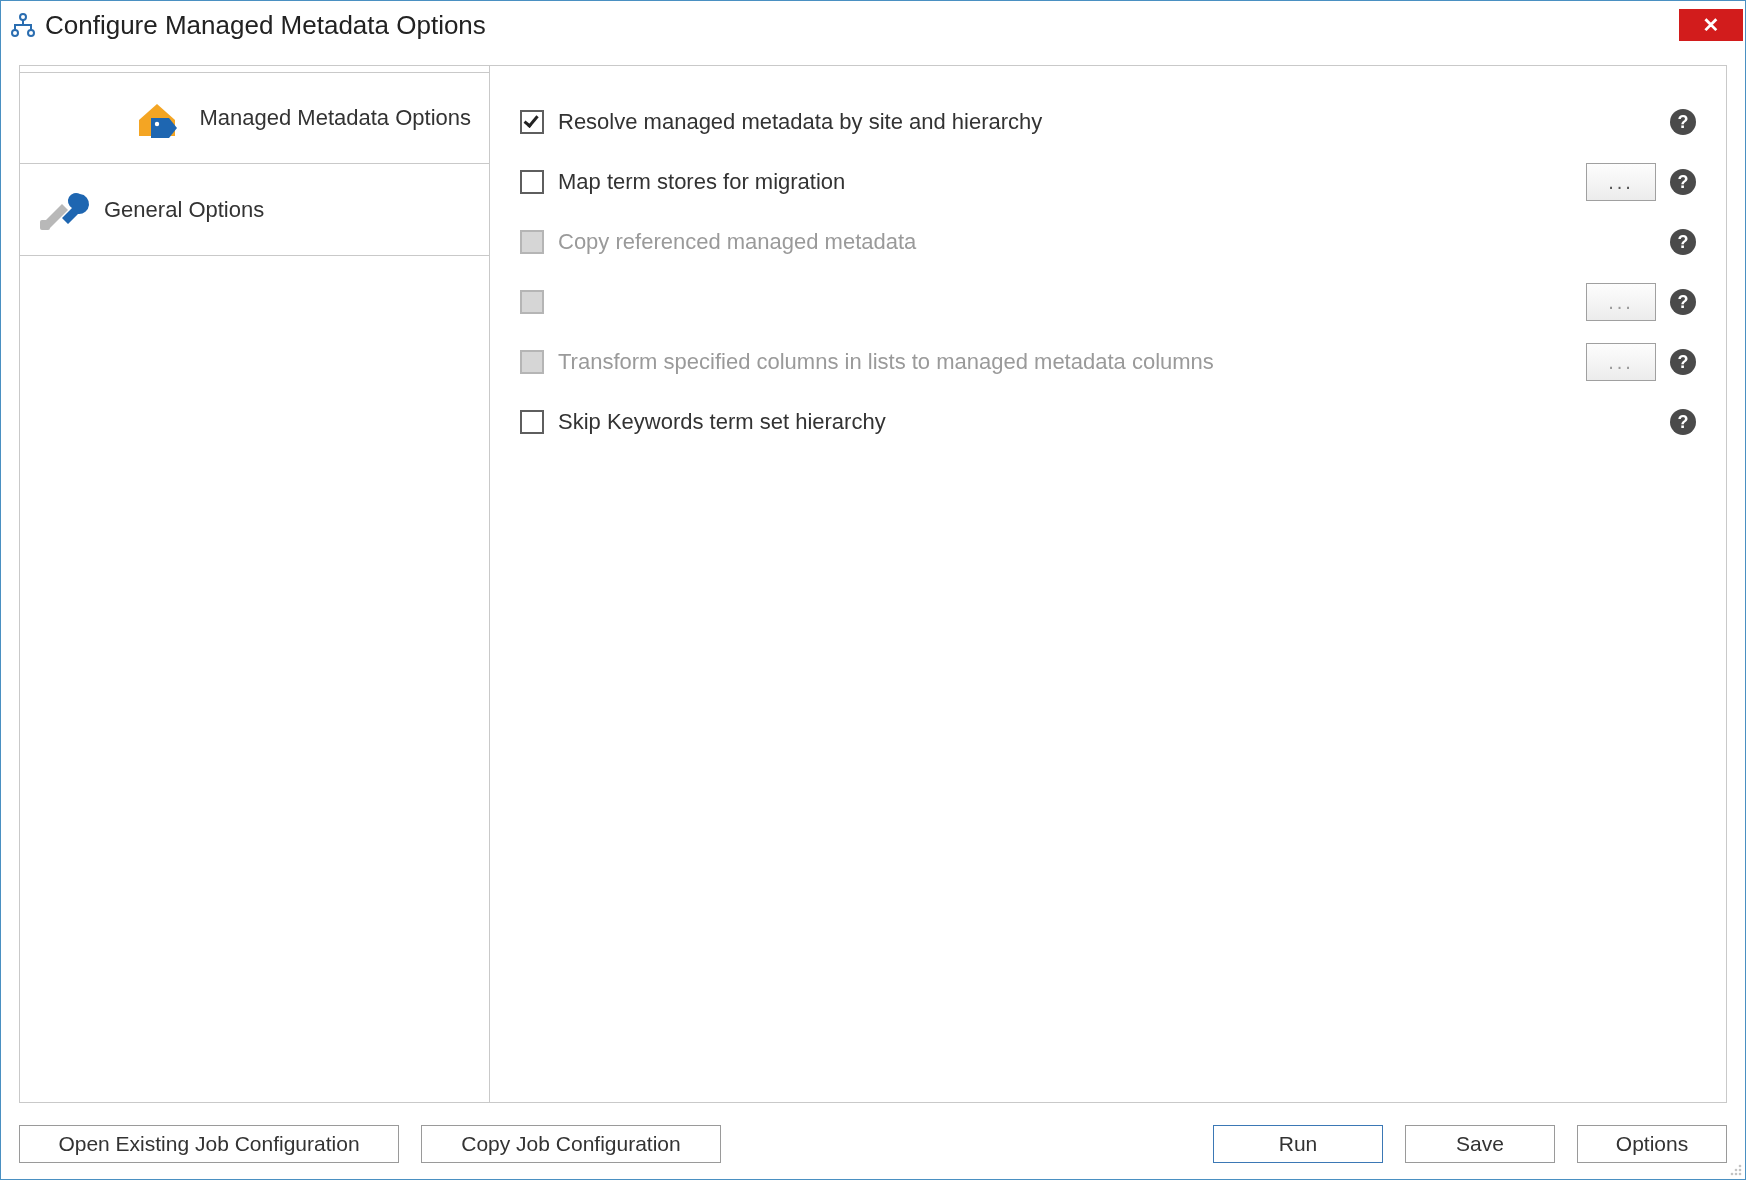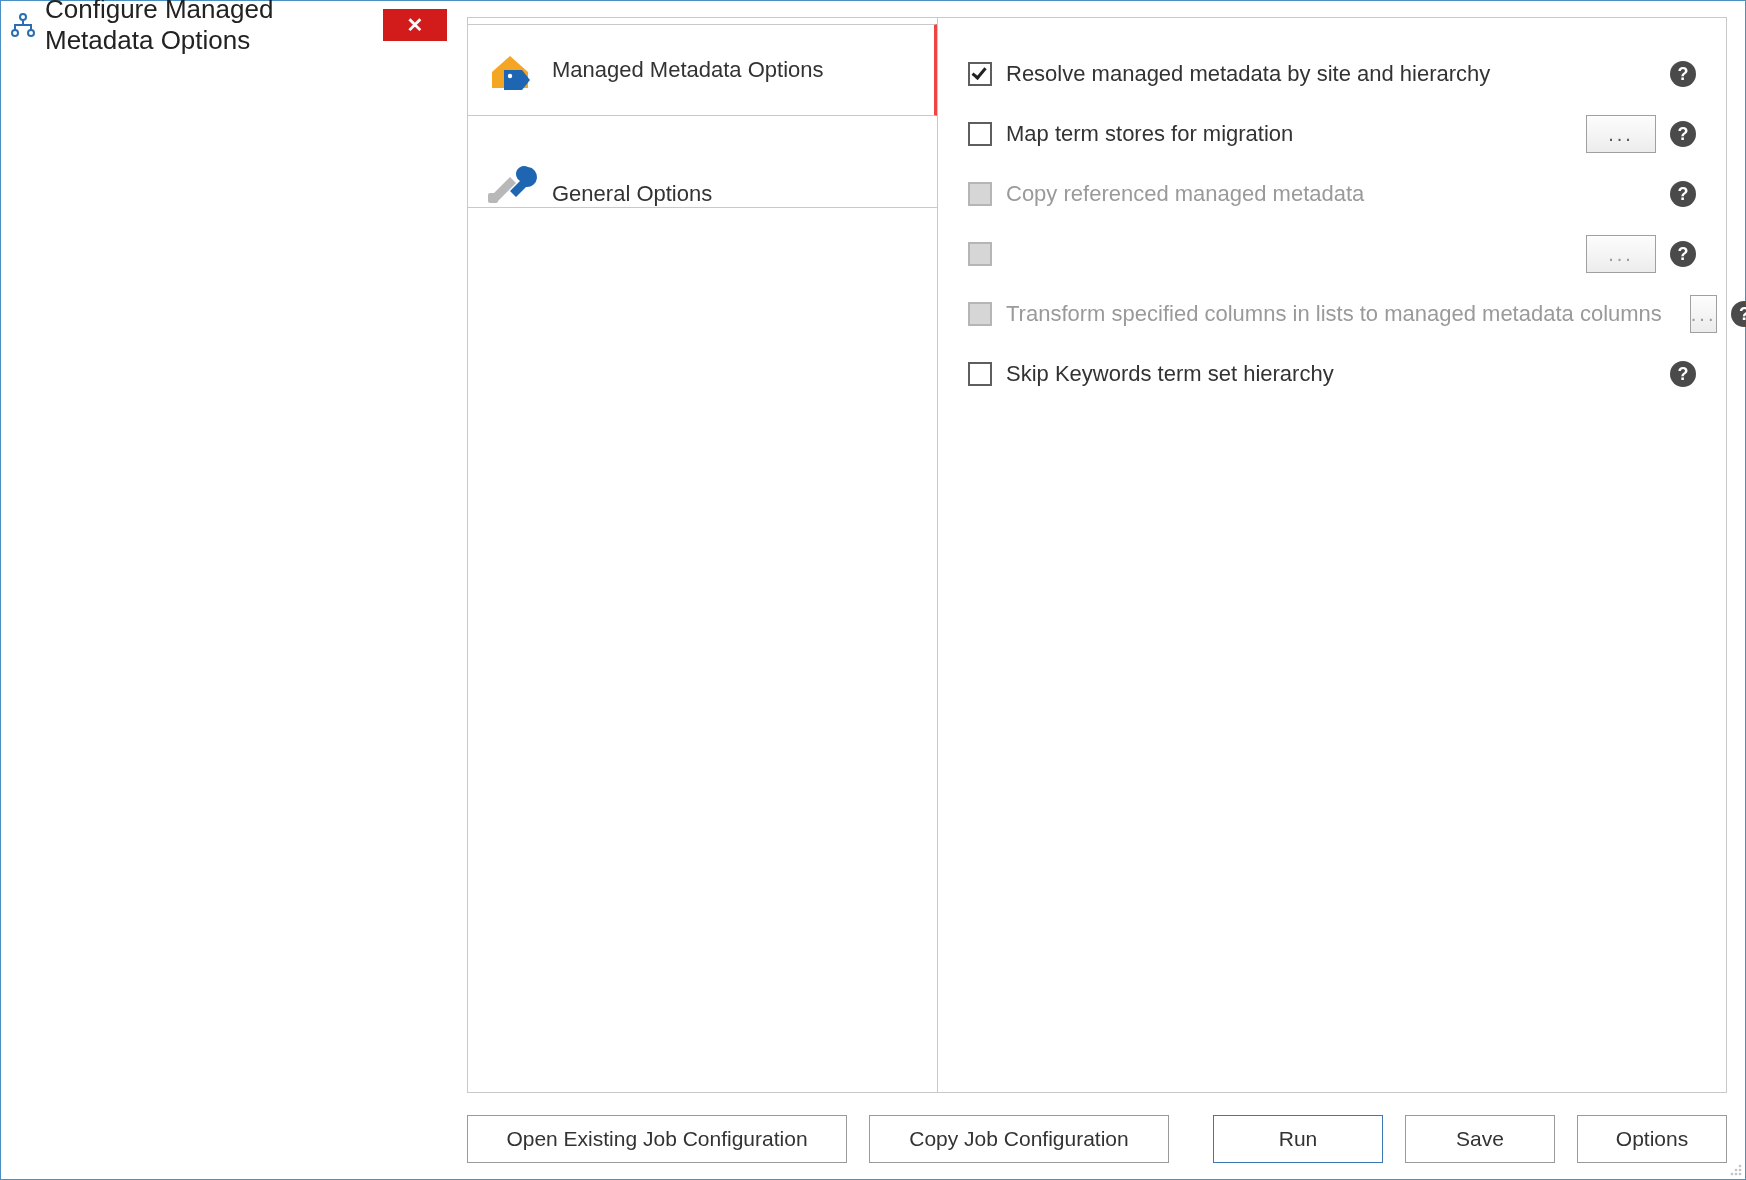--- a/index.html
+++ b/index.html
@@ -13,20 +13,21 @@
     background: #fff;
     box-sizing: border-box;
   }
   *, *::before, *::after { box-sizing: inherit; }
 
   .window {
     width: 1746px;
     height: 1180px;
     border: 1px solid #4a90c2;
     display: flex;
+    flex-direction: column;
     background: #fff;
   }
 
   
   .titlebar {
     height: 48px;
     display: flex;
     align-items: center;
     padding: 0 0 0 8px;
     background: #fff;
@@ -86,24 +87,24 @@
     align-items: center;
     padding: 0 18px 0 14px;
     gap: 14px;
     font-size: 22px;
     color: #333;
     background: #fff;
     cursor: default;
   }
   .tab + .tab {
     border-top: none;
-    align-items: flex-end;
   }
   .tab.active {
-    border-right: 4px solid #ef4444; 
+    border-right: 1px solid #ef4444; 
+    justify-content: flex-end;
   }
   .tab .tab-icon {
     width: 56px; height: 48px;
     flex-shrink: 0;
     display: flex; align-items: center; justify-content: center;
   }
 
   
   .content {
     flex: 1;
@@ -175,21 +176,21 @@
 
   
   .footer {
     display: flex;
     align-items: center;
     gap: 22px;
     padding: 22px 0 4px 0;
   }
   .footer .gap { flex: 1; }
   .btn {
-    height: 48px;
+    height: 38px;
     border: 1px solid #9a9a9a;
     background: #fff;
     display: inline-flex;
     align-items: center;
     justify-content: center;
     font-size: 21px;
     color: #333;
     padding: 0 28px;
     min-width: 130px;
     cursor: default;

